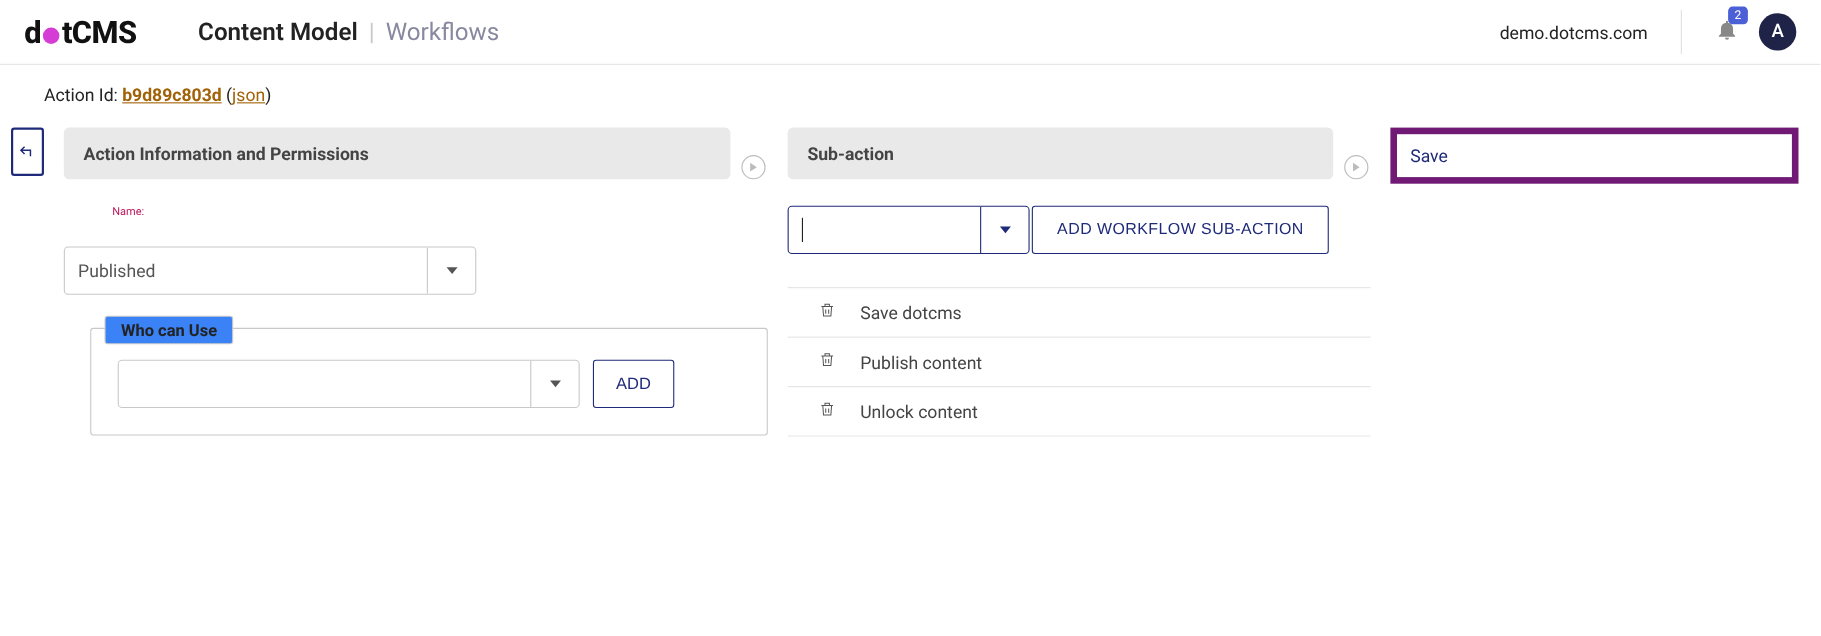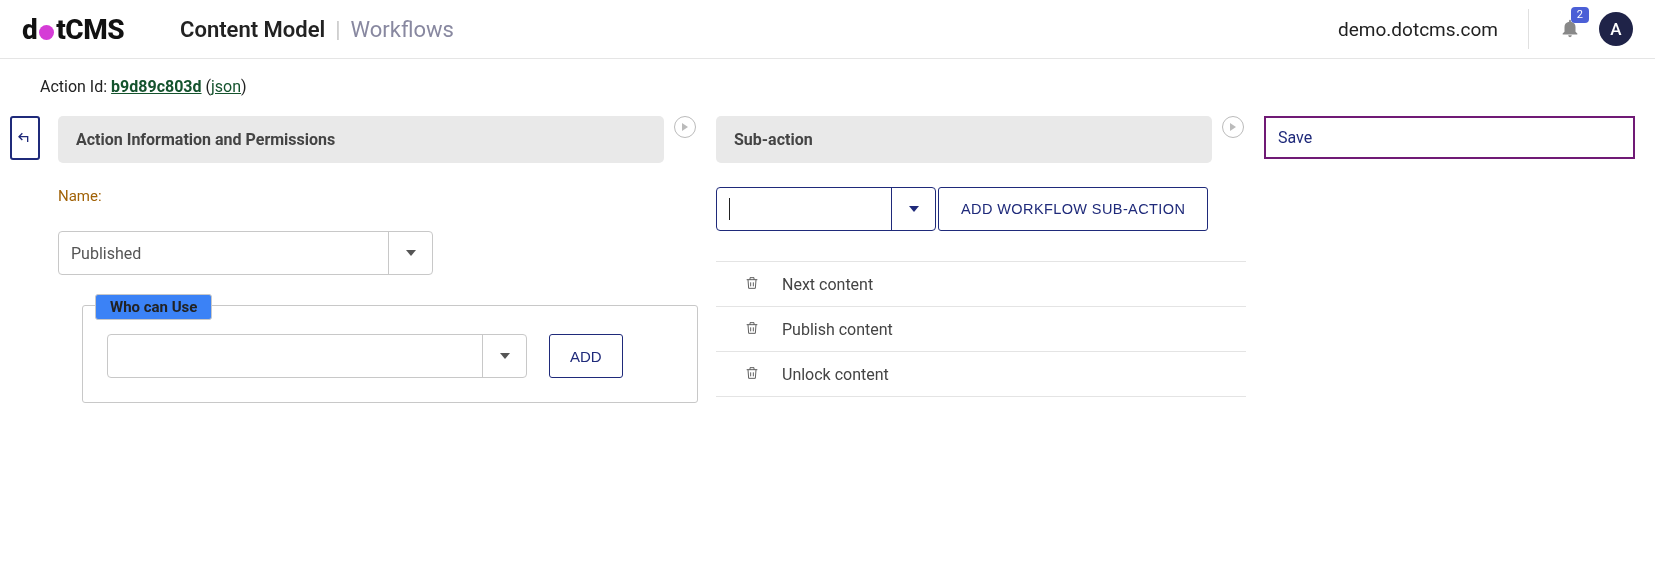--- a/index.html
+++ b/index.html
@@ -41,21 +41,21 @@
     font-size: 22px;
     gap: 10px;
   }
   .breadcrumbs .sep {
     color: #c9c9c9;
     font-size: 22px;
   }
   .bc-main { color: #222; font-weight: 600; }
   .bc-sub { color: #8888a0; font-weight: 400; }
   .header-spacer { flex: 1; }
-  .host-name { font-size: 19px; color: #222; }
+  .host-name { font-size: 16px; color: #222; }
   .header-divider {
     width: 1px;
     height: 40px;
     background: #e0e0e0;
     margin: 0 30px;
   }
   .bell-wrap {
     position: relative;
     margin-right: 18px;
     cursor: pointer;
@@ -84,21 +84,21 @@
     font-size: 17px;
     font-weight: 500;
     cursor: pointer;
   }
 
   .meta-row {
     padding: 18px 40px 0 40px;
     font-size: 16px;
     color: #222;
   }
-  .meta-row a { color: #14532d; font-weight: 700; text-align: center; }
+  .meta-row a { color: #a16207; font-weight: 700; text-align: center; }
   .meta-row .json-link { font-weight: 400; }
 
   .body {
     display: flex;
     padding: 20px 20px 0 10px;
     gap: 18px;
     align-items: flex-start;
   }
 
   .back-btn {
@@ -113,21 +113,21 @@
     margin-top: 0;
   }
   .back-btn svg { width: 16px; height: 16px; stroke: #1f2a7a; fill: none; stroke-width: 2; }
 
   .panel { flex: 1; }
   .panel-wide { flex: 0 0 640px; }
   .panel-mid { flex: 0 0 530px; }
 
   .panel-head-wrap {
     display: flex;
-    align-items: flex-start;
+    align-items: flex-end;
     gap: 6px;
   }
   .panel-head {
     flex: 1;
     background: #e9e9e9;
     border-radius: 5px;
     padding: 14px 18px;
     font-size: 16px;
     font-weight: 700;
     color: #444;
@@ -147,23 +147,24 @@
     content: "";
     width: 0; height: 0;
     border-top: 4px solid transparent;
     border-bottom: 4px solid transparent;
     border-left: 6px solid #bbb;
   }
 
   .panel-body { padding: 24px 0 0 0; }
 
   .form-label {
-    font-size: 15px;
-    color: #a16207;
+    font-size: 10px;
+    color: #be185d;
     margin-bottom: 6px;
+    margin-left: 44px;
   }
   .text-input {
     width: 100%;
     height: 44px;
     border: 1px solid #c8c8c8;
     border-radius: 4px;
     padding: 0 12px;
     font-size: 16px;
     color: #555;
   }
@@ -214,21 +215,21 @@
     left: 12px;
     background: #3b82f6;
     border: 1px solid #c8c8c8;
     border-radius: 3px;
     padding: 3px 14px;
     font-size: 15px;
     font-weight: 700;
   }
   .who-row {
     display: flex;
-    gap: 22px;
+    gap: 12px;
   }
   .who-row .select-wrap { width: 420px; }
   .btn-outline {
     border: 1.5px solid #1f2a7a;
     color: #1f2a7a;
     background: #fff;
     border-radius: 3px;
     padding: 0 20px;
     height: 44px;
     font-size: 15px;
@@ -284,21 +285,21 @@
   }
   .trash svg { width: 16px; height: 16px; stroke: #555; fill: none; stroke-width: 1.4; }
   .sub-item .sub-label { color: #444; font-size: 16px; }
 
   
   .side-actions {
     flex: 1;
     min-width: 255px;
   }
   .side-btn {
-    border: 2px solid #701a75;
+    border: 6px solid #701a75;
     color: #1f2a7a;
     font-size: 16px;
     padding: 10px 12px;
     cursor: pointer;
   }
   .side-btn + .side-btn { border-top: none; }
 </style>
 </head>
 <body>
 
@@ -394,21 +395,21 @@
         <button class="btn-add-sub">ADD WORKFLOW SUB-ACTION</button>
       </div>
 
       <div class="sub-list">
         <div class="sub-item">
           <span class="trash">
             <svg viewBox="0 0 24 24">
                 <path d="M4 7h16M9 7V4h6v3M6 7l1 13h10l1-13M10 11v6M14 11v6"></path>
               </svg>
           </span>
-          <span class="sub-label">Next content</span>
+          <span class="sub-label">Save dotcms</span>
         </div>
         <div class="sub-item">
           <span class="trash">
             <svg viewBox="0 0 24 24">
                 <path d="M4 7h16M9 7V4h6v3M6 7l1 13h10l1-13M10 11v6M14 11v6"></path>
               </svg>
           </span>
           <span class="sub-label">Publish content</span>
         </div>
         <div class="sub-item">

